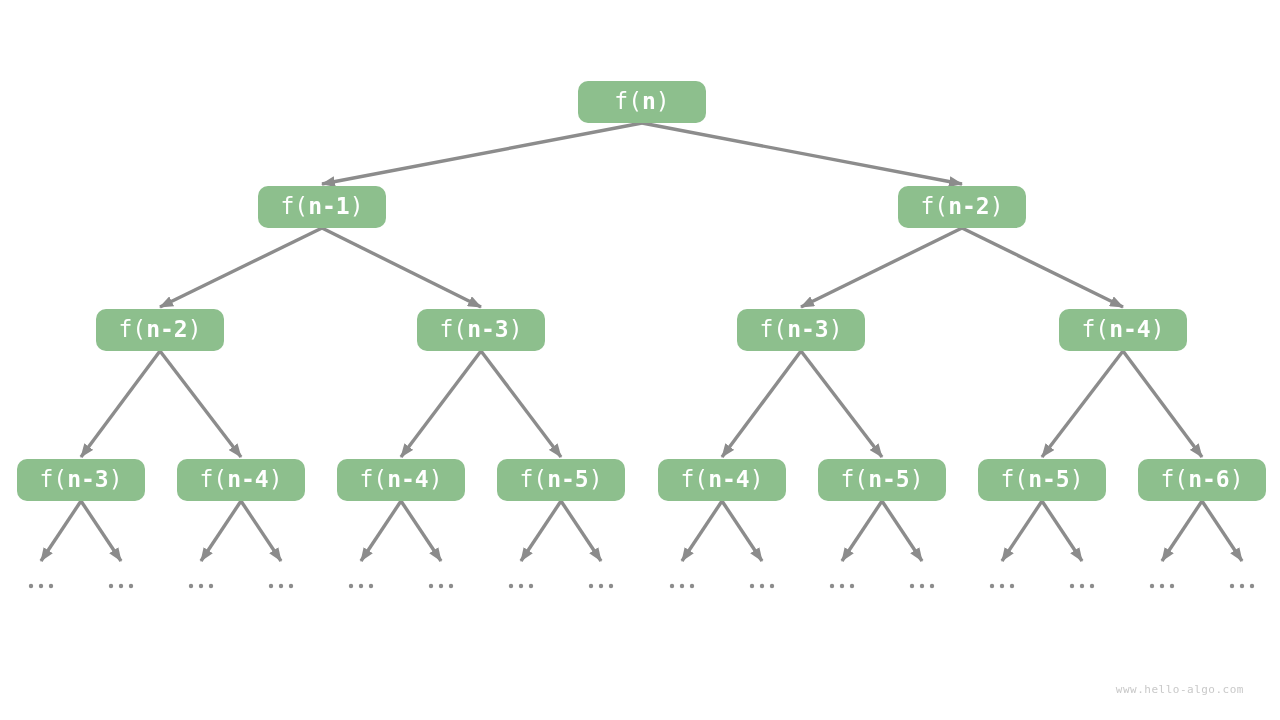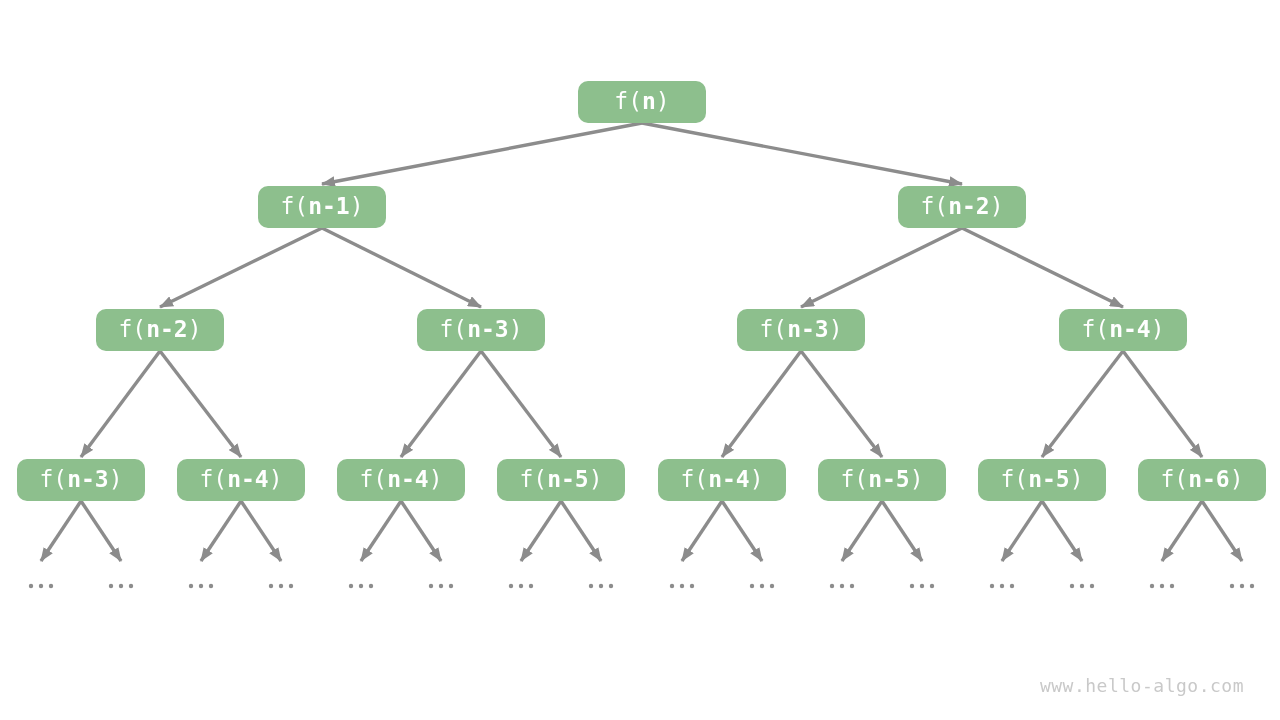--- a/index.html
+++ b/index.html
@@ -13,21 +13,21 @@
   }
   .stage { position: absolute; inset: 0; }
   svg { display: block; }
   svg text {
     font-family: "DejaVu Sans Mono", monospace;
   }
   .watermark {
     position: absolute;
     right: 36px;
     bottom: 24px;
-    font-size: 18px;
+    font-size: 11px;
     letter-spacing: 0.5px;
     font-family: "DejaVu Sans Mono", monospace;
   }
 </style>
 </head>
 <body style="background: rgb(255, 255, 255);">
 
 <div class="stage">
   <svg id="tree-svg" width="1280" height="720" viewBox="0 0 1280 720">
       <defs>

